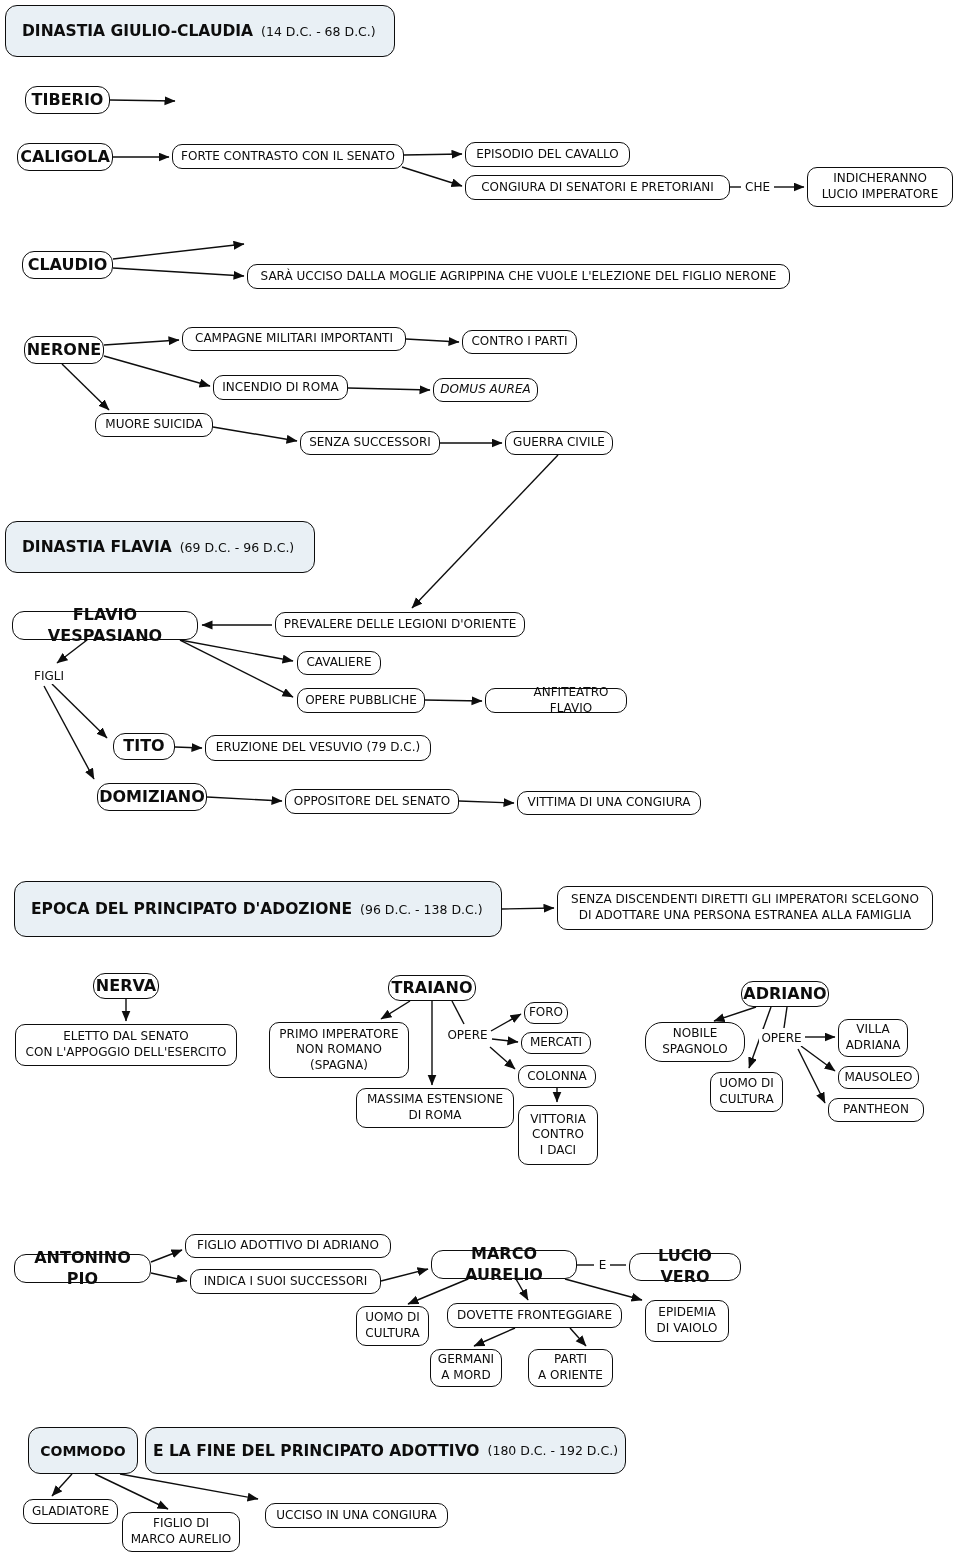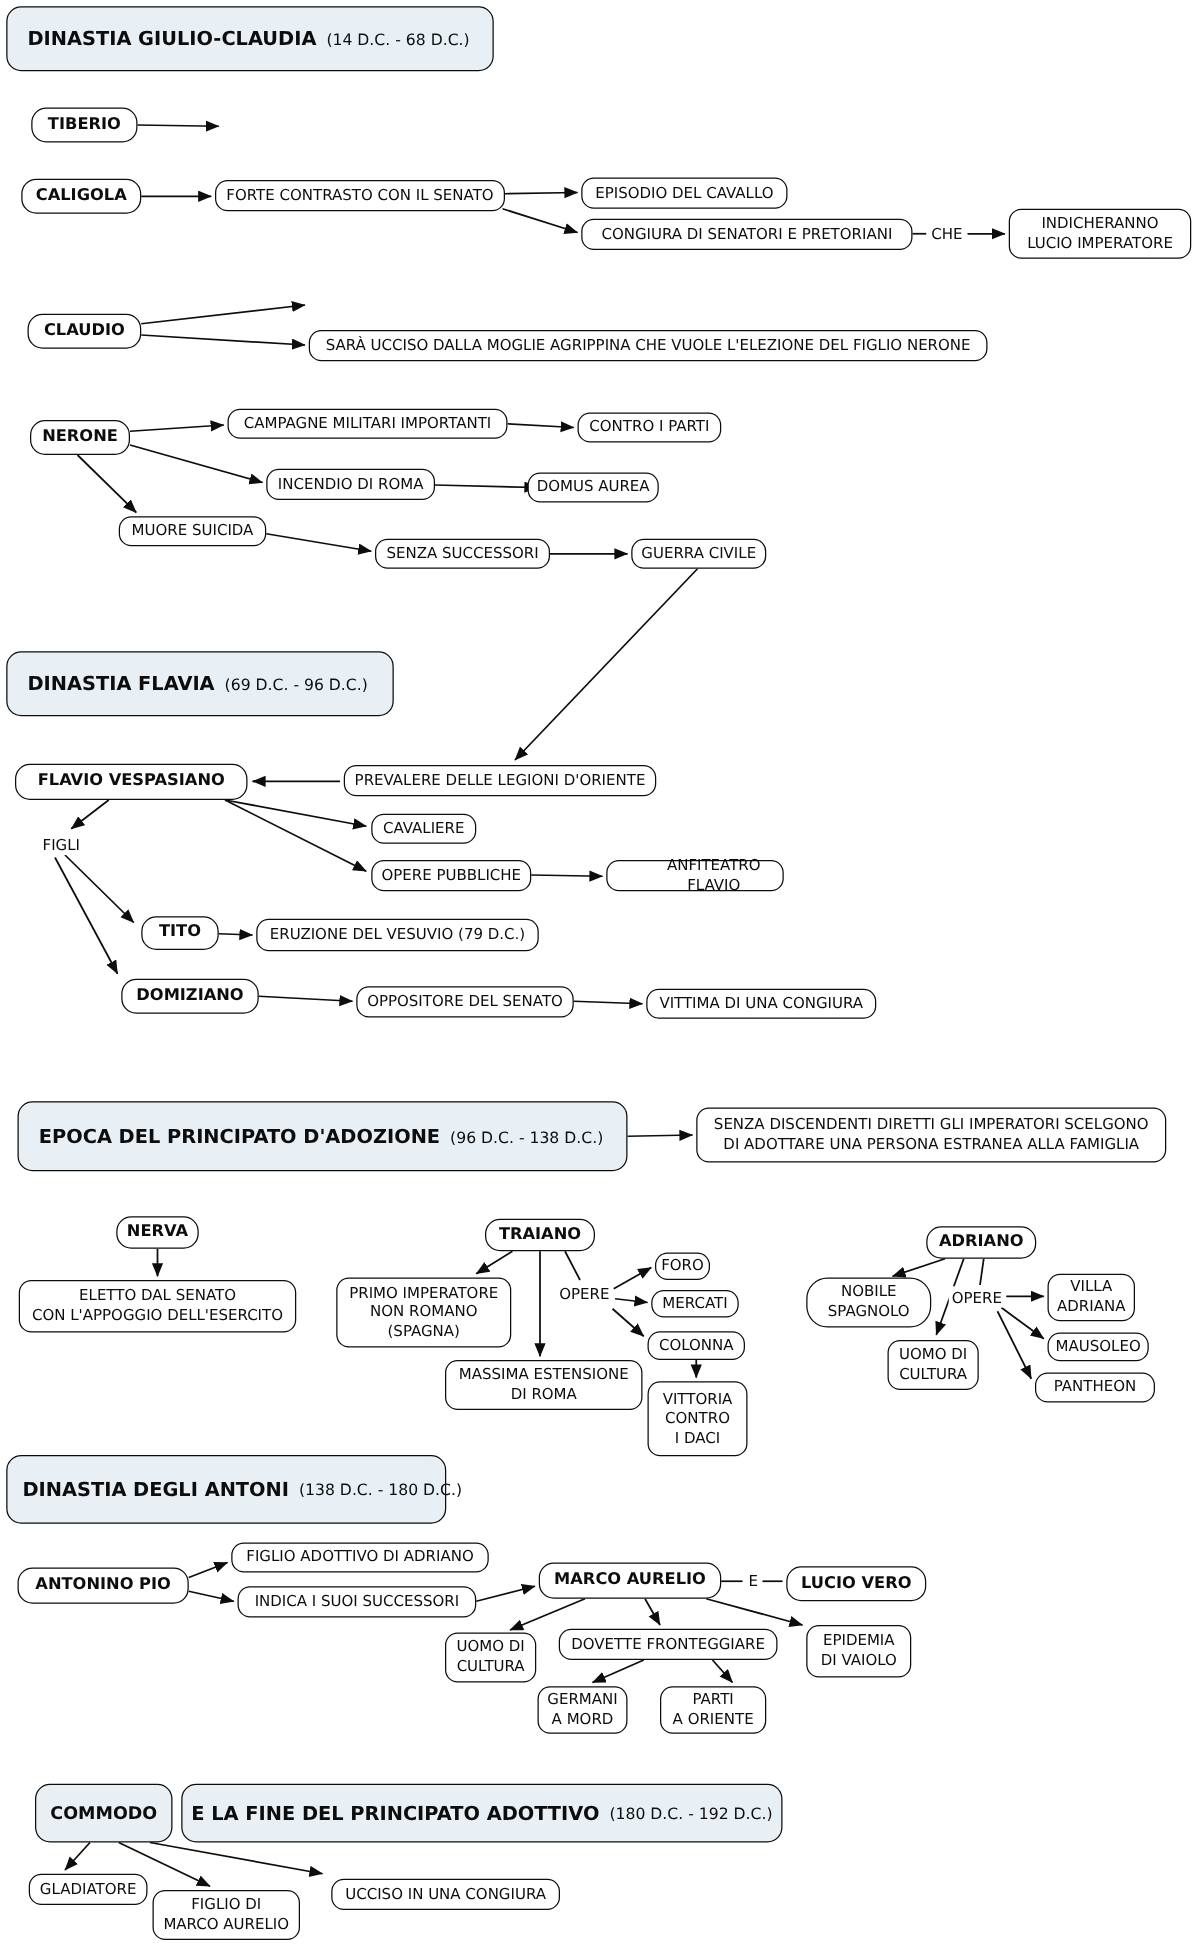--- a/index.html
+++ b/index.html
@@ -9,21 +9,21 @@
   }
   #edges{position:absolute;left:0;top:0;width:956px;height:1556px;}
   #edges line{stroke:#0d0d0d;stroke-width:1.4;}
   .node{
     position:absolute;box-sizing:border-box;background:#ffffff;
     border:1.5px solid #0d0d0d;border-radius:10px;
     display:flex;align-items:center;justify-content:center;
     text-align:center;font-size:12px;line-height:1.3;white-space:pre-line;
     padding:1px 4px;
   }
-  .emperor{font-weight:bold;font-size:13px;border-radius:12px;}
+  .emperor{font-weight:bold;font-size:16px;border-radius:12px;}
   .header{
     position:absolute;box-sizing:border-box;background:#e9f0f5;
     border:1.7px solid #0d0d0d;border-radius:12px;
     display:flex;align-items:center;padding:0 16px;gap:8px;white-space:nowrap;
   }
   .header.center{justify-content:center;}
   .h-title{font-weight:bold;font-size:15.5px;}
   .h-period{font-size:12.5px;}
   .header.commodo{justify-content:center;font-weight:bold;font-size:14px;padding:0 6px;}
   .freelabel{
@@ -108,24 +108,20 @@
     <span class="h-period">(14 D.C. - 68 D.C.)</span>
   </div>
   <div class="header" style="left: 5px; top: 521px; width: 310px; height: 52px; background: rgb(233, 240, 245);">
     <span class="h-title">DINASTIA FLAVIA</span>
     <span class="h-period">(69 D.C. - 96 D.C.)</span>
   </div>
   <div class="header" style="left: 14px; top: 881px; width: 488px; height: 56px; background: rgb(233, 240, 245);">
     <span class="h-title">EPOCA DEL PRINCIPATO D'ADOZIONE</span>
     <span class="h-period">(96 D.C. - 138 D.C.)</span>
   </div>
-  <div class="header" style="left: 5px; top: 1164px; width: 352px; height: 55px; padding: 0px 12px; background: rgb(233, 240, 245);">
-    <span class="h-title">DINASTIA DEGLI ANTONI</span>
-    <span class="h-period">(138 D.C. - 180 D.C.)</span>
-  </div>
   <div class="header commodo" style="left: 28px; top: 1427px; width: 110px; height: 47px; background: rgb(233, 240, 245);">
     <span>COMMODO</span>
   </div>
   <div class="header center" style="left: 145px; top: 1427px; width: 481px; height: 47px; background: rgb(233, 240, 245);">
     <span class="h-title">E LA FINE DEL PRINCIPATO ADOTTIVO</span>
     <span class="h-period">(180 D.C. - 192 D.C.)</span>
   </div>
 
   <div class="node emperor" style="left: 25px; top: 86px; width: 85px; height: 28px; background: rgb(255, 255, 255);">TIBERIO</div>
   <div class="node emperor" style="left: 17px; top: 143px; width: 96px; height: 28px; background: rgb(255, 255, 255);">CALIGOLA</div>
@@ -143,21 +139,21 @@
 
   <div class="node" style="left: 172px; top: 144px; width: 232px; height: 25px; background: rgb(255, 255, 255);">FORTE CONTRASTO CON IL SENATO</div>
   <div class="node" style="left: 465px; top: 142px; width: 165px; height: 25px; background: rgb(255, 255, 255);">EPISODIO DEL CAVALLO</div>
   <div class="node" style="left: 465px; top: 175px; width: 265px; height: 25px; background: rgb(255, 255, 255);">CONGIURA DI SENATORI E PRETORIANI</div>
   <div class="node" style="left: 807px; top: 167px; width: 146px; height: 40px; background: rgb(255, 255, 255);">INDICHERANNO
 LUCIO IMPERATORE</div>
   <div class="node" style="left: 247px; top: 264px; width: 543px; height: 25px; background: rgb(255, 255, 255);">SARÀ UCCISO DALLA MOGLIE AGRIPPINA CHE VUOLE L'ELEZIONE DEL FIGLIO NERONE</div>
   <div class="node" style="left: 182px; top: 327px; width: 224px; height: 24px; background: rgb(255, 255, 255);">CAMPAGNE MILITARI IMPORTANTI</div>
   <div class="node" style="left: 462px; top: 330px; width: 115px; height: 24px; background: rgb(255, 255, 255);">CONTRO I PARTI</div>
   <div class="node" style="left: 213px; top: 375px; width: 135px; height: 25px; background: rgb(255, 255, 255);">INCENDIO DI ROMA</div>
-  <div class="node" style="left: 422px; top: 378px; width: 105px; height: 24px; background: rgb(255, 255, 255);">DOMUS AUREA</div>
+  <div class="node" style="left: 433px; top: 378px; width: 105px; height: 24px; background: rgb(255, 255, 255); font-style: italic;">DOMUS AUREA</div>
   <div class="node" style="left: 95px; top: 413px; width: 118px; height: 24px; background: rgb(255, 255, 255);">MUORE SUICIDA</div>
   <div class="node" style="left: 300px; top: 431px; width: 140px; height: 24px; background: rgb(255, 255, 255);">SENZA SUCCESSORI</div>
   <div class="node" style="left: 505px; top: 431px; width: 108px; height: 24px; background: rgb(255, 255, 255);">GUERRA CIVILE</div>
   <div class="node" style="left: 275px; top: 612px; width: 250px; height: 25px; background: rgb(255, 255, 255);">PREVALERE DELLE LEGIONI D'ORIENTE</div>
   <div class="node" style="left: 297px; top: 651px; width: 84px; height: 24px; background: rgb(255, 255, 255);">CAVALIERE</div>
   <div class="node" style="left: 297px; top: 688px; width: 128px; height: 25px; background: rgb(255, 255, 255);">OPERE PUBBLICHE</div>
   <div class="node" style="left: 485px; top: 688px; width: 142px; height: 25px; background: rgb(255, 255, 255); padding-left: 34px;">ANFITEATRO FLAVIO</div>
   <div class="node" style="left: 205px; top: 735px; width: 226px; height: 26px; background: rgb(255, 255, 255);">ERUZIONE DEL VESUVIO (79 D.C.)</div>
   <div class="node" style="left: 285px; top: 789px; width: 174px; height: 25px; background: rgb(255, 255, 255);">OPPOSITORE DEL SENATO</div>
   <div class="node" style="left: 517px; top: 791px; width: 184px; height: 24px; background: rgb(255, 255, 255);">VITTIMA DI UNA CONGIURA</div>

